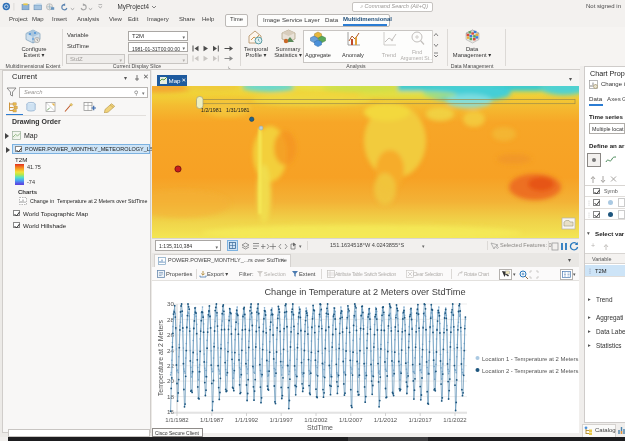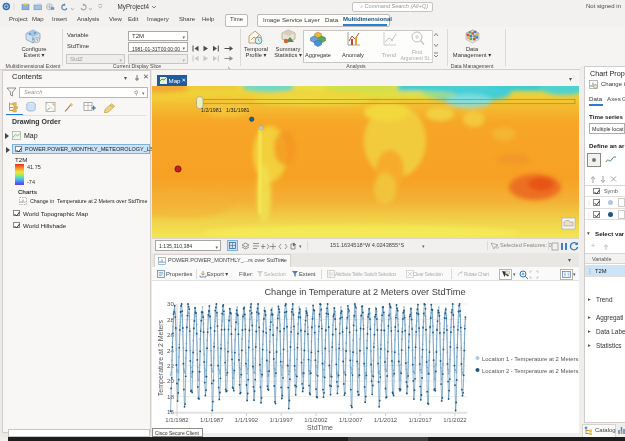--- a/index.html
+++ b/index.html
@@ -182,21 +182,21 @@
       <rect x="9.8" y="1.8" width="2.6" height="2.2" fill="#3a7ad9"></rect>
     </g>
 </svg>
 <div class="txt" style="left:444px;top:46px;width:56px;text-align:center;font-size:5.8px;color:#333;">Data<br>Management ▾</div>
 <div class="txt" style="left:444px;top:63px;width:56px;text-align:center;font-size:5.2px;color:#4a4a4a;">Data Management</div>
 <div class="sep" style="left:505px;top:29px;height:37px;"></div>
 
 <div class="abs" style="left:0;top:70px;width:152px;height:367px;background:#eceae7;"></div>
 <div class="abs" style="left:2px;top:70px;width:149px;height:363px;background:#f8f7f6;border:1px solid #d0cdca;"></div>
 
-<div class="txt" style="left:12px;top:72px;font-size:7.5px;color:#222;">Contents</div>
+<div class="txt" style="left:12px;top:72px;font-size:7.5px;color:#222;">Current</div>
 <div class="txt" style="left:124px;top:74px;font-size:6px;color:#555;">▾</div>
 <svg class="abs" style="left:133px;top:74px" width="8" height="8">
     <path d="M4 1v4M2 5h4M4 5v2" stroke="#555" stroke-width="0.8" fill="none"></path>
   </svg>
 <div class="txt" style="left:143px;top:72.5px;font-size:7px;color:#555;">✕</div>
 <svg class="abs" style="left:6px;top:87px" width="11" height="10">
     <path d="M1 1h9l-3.5 4v4l-2-1v-3z" fill="none" stroke="#777" stroke-width="0.8"></path>
   </svg>
 <div class="abs" style="left:19px;top:86.5px;width:129px;height:11px;background:#fff;border:1px solid #b8b5b2;"></div>
 <div class="txt" style="left:24px;top:89px;font-size:5.8px;color:#9a9794;font-style:italic;">Search</div>

